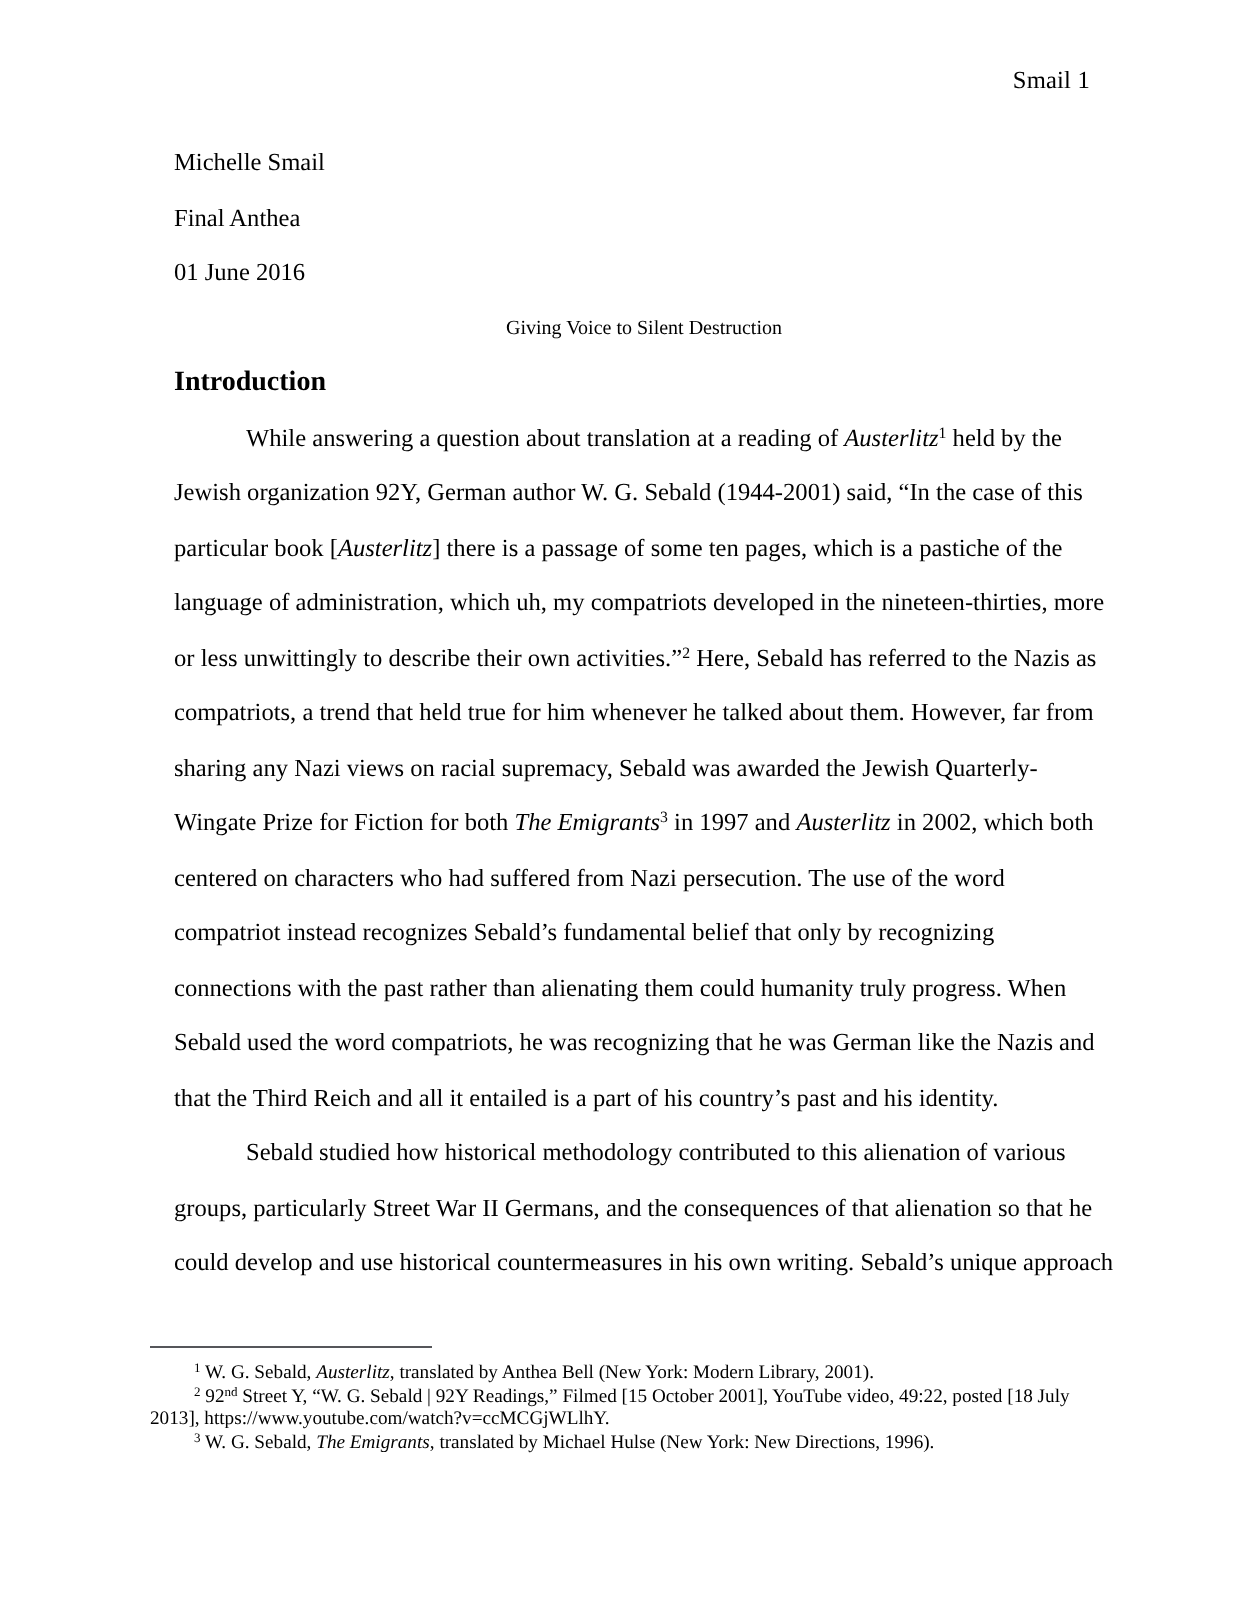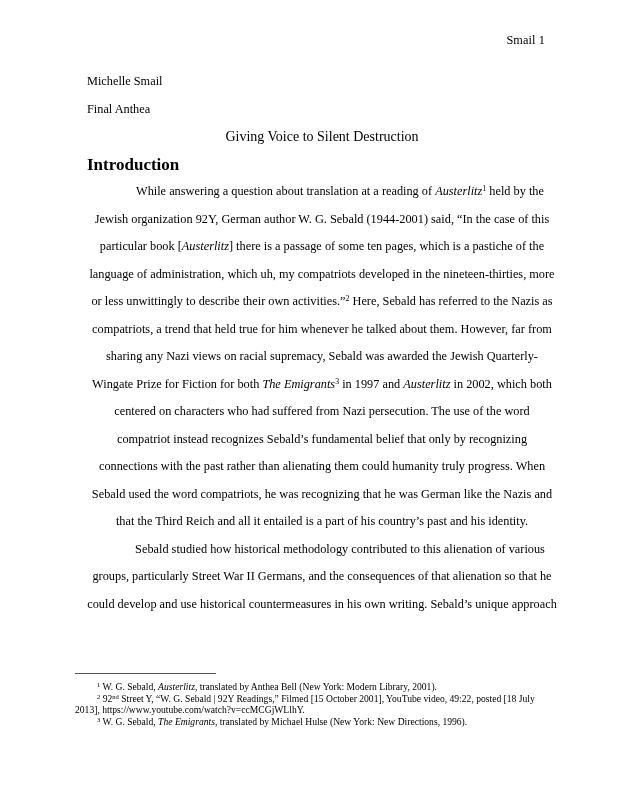--- a/index.html
+++ b/index.html
@@ -41,33 +41,33 @@
     text-align: left;
   }
   .heading-line {
     margin: 0;
     white-space: nowrap;
   }
   .doc-title {
     margin: 0;
     text-align: center;
     font-weight: normal;
-    font-size: 14px;
+    font-size: 10px;
     line-height: 27.5px;
   }
   .section-heading {
     margin: 0;
     font-weight: bold;
-    font-size: 17px;
+    font-size: 14px;
     line-height: 27.5px;
   }
   .para {
     margin: 0;
     text-indent: 36px;
-    text-align: center;
+    text-align: left;
     hyphens: none;
   }
   .para em, .footnotes em {
     font-style: italic;
   }
   sup {
     font-size: 0.64em;
     line-height: 0;
     vertical-align: 0.52em;
   }
@@ -104,20 +104,21 @@
 <div class="page">
 
   <div class="running-header">Smail 1</div>
 
   <div class="doc-body">
 
     <p class="heading-line">Michelle Smail</p>
 
     <p class="heading-line">Final Anthea</p>
 
+    <p class="heading-line">01 June 2016</p>
 
     <h1 class="doc-title">Giving Voice to Silent Destruction</h1>
 
     <h2 class="section-heading">Introduction</h2>
 
     <p class="para">While answering a question about translation at a reading of <em>Austerlitz</em><sup>1</sup> held by the Jewish organization 92Y, German author W. G. Sebald (1944-2001) said, “In the case of this particular book [<em>Austerlitz</em>] there is a passage of some ten pages, which is a pastiche of the language of administration, which uh, my compatriots developed in the nineteen-thirties, more or less unwittingly to describe their own activities.”<sup>2</sup> Here, Sebald has referred to the Nazis as compatriots, a trend that held true for him whenever he talked about them. However, far from sharing any Nazi views on racial supremacy, Sebald was awarded the Jewish Quarterly-Wingate Prize for Fiction for both <em>The Emigrants</em><sup>3</sup> in 1997 and <em>Austerlitz</em> in 2002, which both centered on characters who had suffered from Nazi persecution. The use of the word compatriot instead recognizes Sebald’s fundamental belief that only by recognizing connections with the past rather than alienating them could humanity truly progress. When Sebald used the word compatriots, he was recognizing that he was German like the Nazis and that the Third Reich and all it entailed is a part of his country’s past and his identity.</p>
 
     <p class="para">Sebald studied how historical methodology contributed to this alienation of various groups, particularly Street War II Germans, and the consequences of that alienation so that he could develop and use historical countermeasures in his own writing. Sebald’s unique approach</p>
 
   </div>

